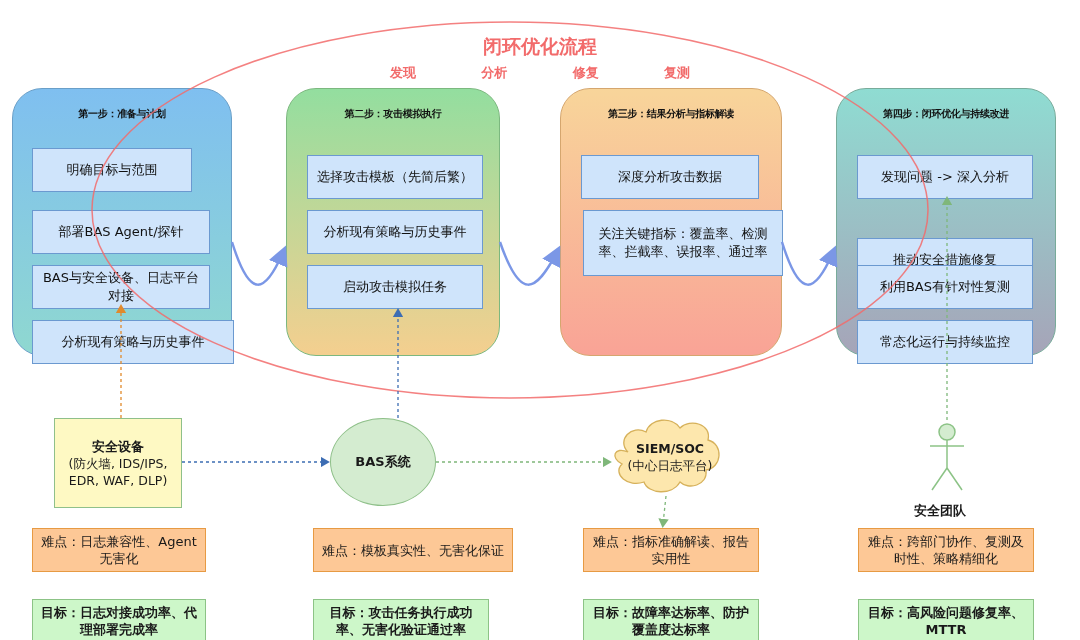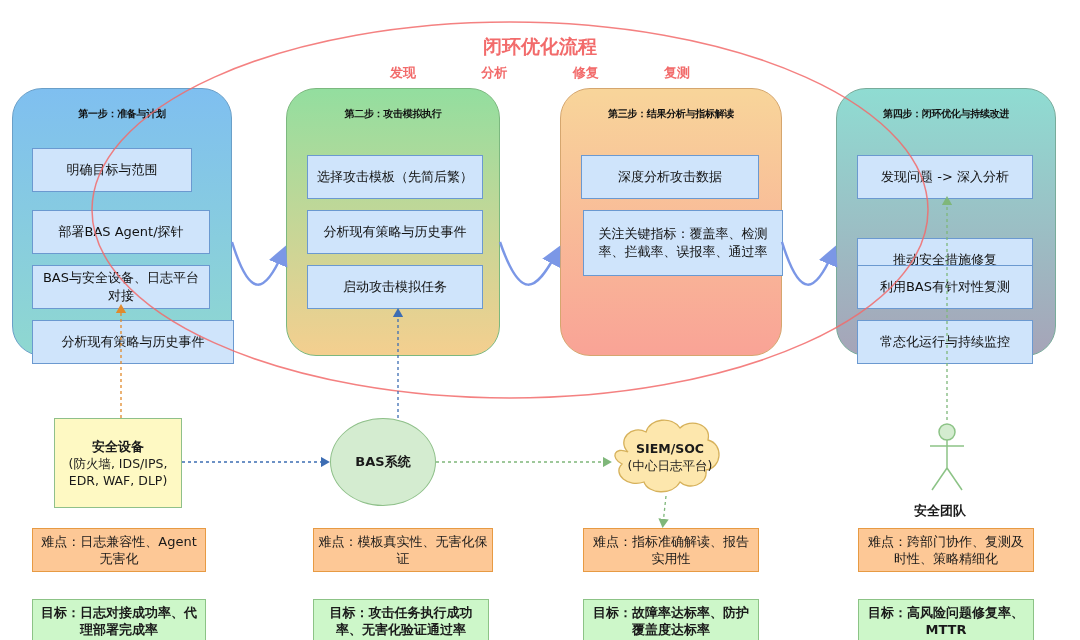--- a/index.html
+++ b/index.html
@@ -115,20 +115,20 @@
 </div>
 
 <div class="abs cloud-text">
   <div style="font-weight:bold;">SIEM/SOC</div>
   <div>(中心日志平台)</div>
 </div>
 
 <div class="abs actor-label">安全团队</div>
 
 <div class="diff" style="left:32px;top:528px;width:174px;">难点：日志兼容性、Agent无害化</div>
-<div class="diff" style="left:313px;top:528px;width:180px;">难点：模板真实性、无害化保证</div>
+<div class="diff" style="left:313px;top:528px;width:200px;">难点：模板真实性、无害化保证</div>
 <div class="diff" style="left:583px;top:528px;width:176px;">难点：指标准确解读、报告实用性</div>
 <div class="diff" style="left:858px;top:528px;width:176px;">难点：跨部门协作、复测及时性、策略精细化</div>
 
 <div class="goal" style="left:32px;top:582px;width:174px;">目标：日志对接成功率、代理部署完成率</div>
 <div class="goal" style="left:313px;top:582px;width:176px;">目标：攻击任务执行成功率、无害化验证通过率</div>
 <div class="goal" style="left:583px;top:582px;width:176px;">目标：故障率达标率、防护覆盖度达标率</div>
 <div class="goal" style="left:858px;top:582px;width:176px;">目标：高风险问题修复率、MTTR</div>
 
 </body></html>

